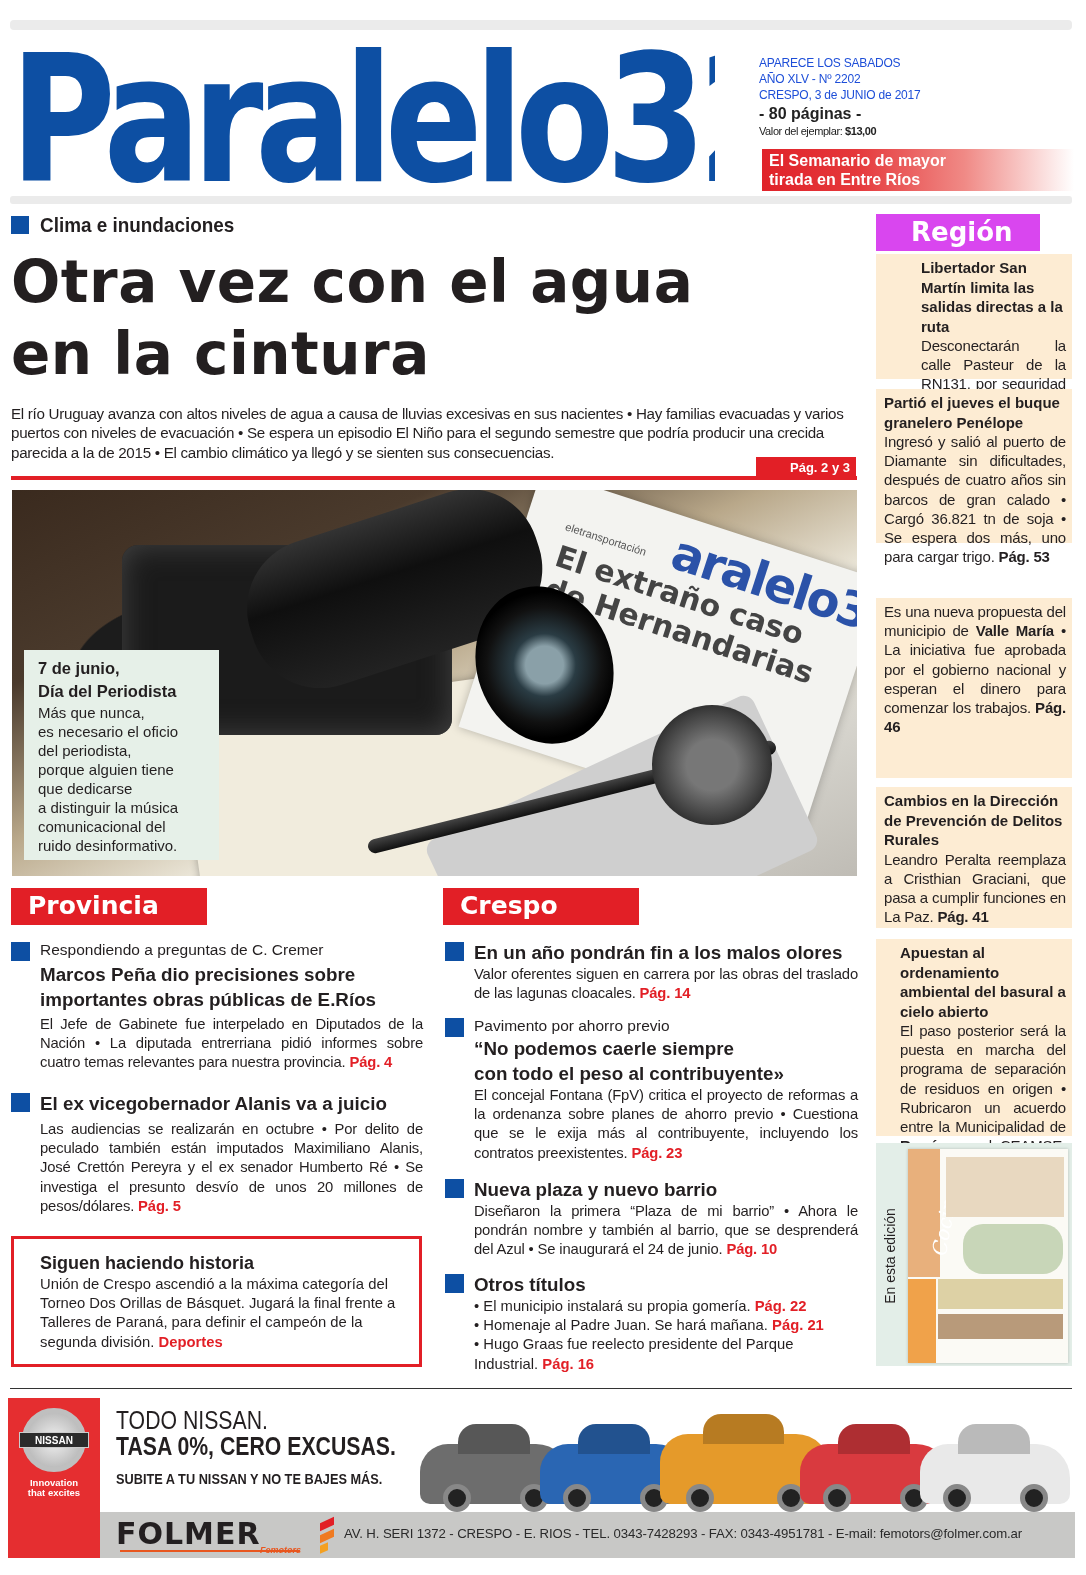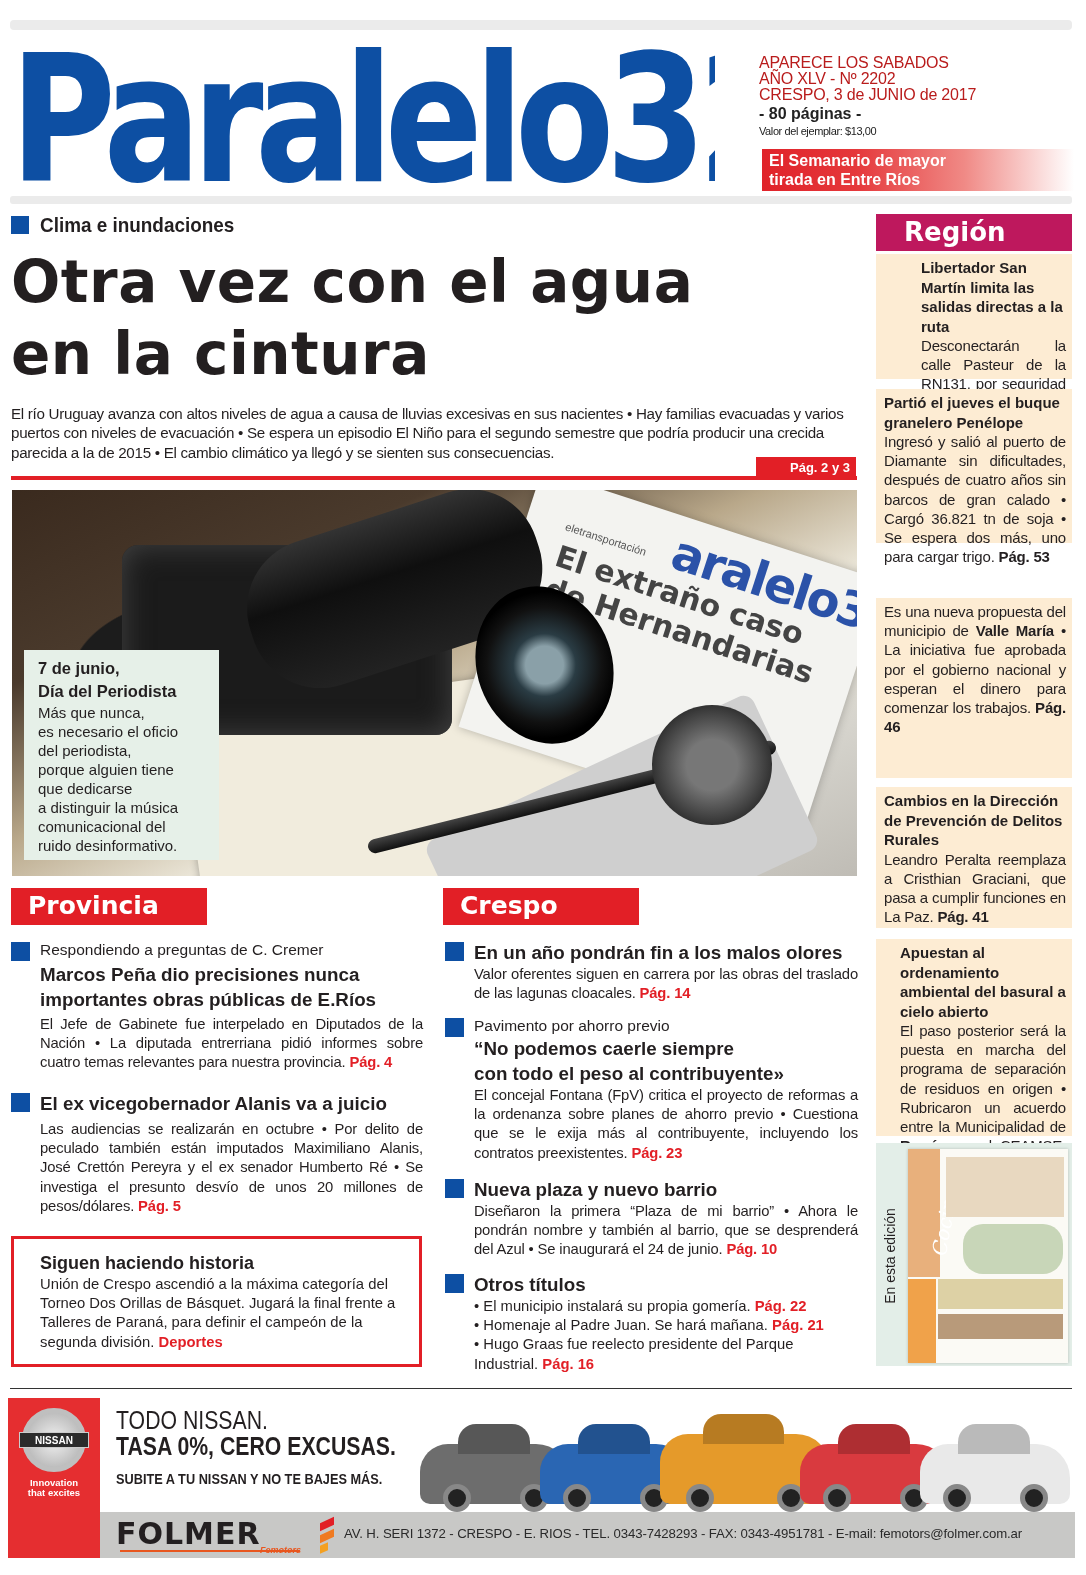--- a/index.html
+++ b/index.html
@@ -6,24 +6,24 @@
   html, body { width: 1086px; height: 1575px; background: #ffffff; overflow: hidden; }
   body { font-family: "Liberation Sans", "DejaVu Sans", sans-serif; color: #231f20; position: relative; }
 
   .topbar { position: absolute; left: 10px; top: 20px; width: 1062px; height: 10px; background: #ebebeb; border-radius: 4px; }
   .mastbar { position: absolute; left: 10px; top: 196px; width: 1062px; height: 8px; background: #ebebeb; border-radius: 3px; }
 
   .logo { position: absolute; left: 10px; top: 40px; width: 705px; height: 160px; overflow: hidden; }
   .logo span { display: block; font-family: "DejaVu Sans", sans-serif; font-weight: bold; color: #0d4fa3; font-size: 168px; line-height: 160px; letter-spacing: -10px; transform: scaleX(0.86) scaleY(1.05); transform-origin: left center; white-space: nowrap; }
 
   .meta { position: absolute; left: 759px; top: 55px; width: 320px; }
-  .meta .l { font-size: 16px; line-height: 16px; color: #b91c1c; letter-spacing: -0.2px; }
+  .meta .l { font-size: 12px; line-height: 16px; color: #1d4ed8; letter-spacing: -0.2px; }
   .meta .pages { font-size: 16px; font-weight: bold; line-height: 20px; color: #222; margin-top: 1px; }
   .meta .val { font-size: 11px; line-height: 14px; color: #222; letter-spacing: -0.4px; }
-  .meta .val b { font-weight: normal; }
+  .meta .val b { font-weight: bold; }
   .tagline { position: absolute; left: 762px; top: 149px; width: 312px; height: 42px; background: linear-gradient(90deg, #e0232a 0%, #e5383b 30%, #f08a86 65%, #ffffff 100%); color: #fff; font-weight: bold; font-size: 16px; line-height: 19px; padding: 2px 0 0 7px; }
 
   .kicker { position: absolute; left: 11px; top: 213px; display: flex; align-items: center; }
   .sq { display: inline-block; width: 18px; height: 18px; background: #0d4fa3; flex: none; }
   .kicker .txt { margin-left: 11px; font-size: 21px; font-weight: bold; color: #231f20; transform: scaleX(0.9); transform-origin: left center; white-space: nowrap; }
 
   .headline { position: absolute; left: 11px; top: 246px; width: 850px; font-family: "DejaVu Sans", sans-serif; font-weight: bold; font-size: 58px; line-height: 72px; color: #231f20; letter-spacing: 0.5px; }
 
   .lede { position: absolute; left: 11px; top: 404px; width: 848px; font-size: 15.2px; line-height: 19.3px; color: #231f20; letter-spacing: -0.3px; }
   .lede-rule { position: absolute; left: 11px; top: 476px; width: 846px; height: 4px; background: #e21f26; }
@@ -63,21 +63,21 @@
   .story .p { font-size: 14.8px; line-height: 19.2px; color: #231f20; text-align: justify; letter-spacing: -0.15px; }
   .story .pg { color: #e21f26; font-weight: bold; }
 
   .box-red { position: absolute; left: 11px; top: 1236px; width: 411px; height: 131px; border: 3px solid #e21f26; padding: 12px 0 0 26px; }
   .box-red .h { font-weight: bold; font-size: 18px; line-height: 24px; color: #231f20; }
   .box-red .p { font-size: 14.8px; line-height: 19.2px; color: #231f20; width: 370px; }
   .box-red .pg { color: #e21f26; font-weight: bold; }
 
   .otros-list .li { font-size: 14.8px; line-height: 19.2px; color: #231f20; }
 
-  .region-head { position: absolute; left: 876px; top: 214px; width: 196px; height: 37px; background: #be185d; color: #fff; font-weight: bold; font-size: 26px; line-height: 37px; padding-left: 28px; font-family: "DejaVu Sans", sans-serif; }
+  .region-head { position: absolute; left: 876px; top: 214px; width: 164px; height: 37px; background: #d946ef; color: #fff; font-weight: bold; font-size: 26px; line-height: 37px; padding-left: 35px; font-family: "DejaVu Sans", sans-serif; }
   .rcard { position: absolute; left: 876px; width: 196px; background: #fdecd3; padding: 4px 6px 4px 8px; }
   .rcard .h { font-weight: bold; font-size: 15px; line-height: 19.5px; color: #231f20; }
   .rcard .p { font-size: 15px; line-height: 19.2px; color: #231f20; text-align: justify; letter-spacing: -0.2px; }
   .rcard .p b { font-weight: bold; }
 
   .insert { position: absolute; left: 876px; top: 1143px; width: 196px; height: 223px; background: #e3eee8; }
   .insert .vlabel { position: absolute; left: 2px; top: 8px; width: 24px; height: 210px; display: flex; align-items: center; justify-content: center; }
   .insert .vlabel span { transform: rotate(-90deg); white-space: nowrap; font-size: 14px; color: #231f20; }
   .insert .page { position: absolute; left: 32px; top: 6px; width: 160px; height: 214px; background: #fbfaf5; box-shadow: 0 0 3px rgba(0,0,0,0.2); overflow: hidden; }
   .insert .page .strip { position: absolute; left: 0; top: 0; width: 32px; height: 128px; background: #e8b07c; }
@@ -175,21 +175,21 @@
 ruido desinformativo.</div>
 </div>
 
 <div class="sec-head" style="left:11px; top:888px; width:196px;">Provincia</div>
 
 <div class="story" style="left:11px; top:940px; width:412px;">
   <div class="row">
     <span class="sq"></span>
     <div class="body">
       <div class="sub">Respondiendo a preguntas de C. Cremer</div>
-      <div class="h" style="margin-top:2px">Marcos Peña dio precisiones nunca</div>
+      <div class="h" style="margin-top:2px">Marcos Peña dio precisiones sobre</div>
       <div class="h">importantes obras públicas de E.Ríos</div>
       <div class="p" style="margin-top:3px"><span>El Jefe de Gabinete fue interpelado en Diputados de la Nación • La diputada entrerriana pidió informes sobre cuatro temas relevantes para nuestra provincia.</span> <span class="pg">Pág. 4</span></div>
     </div>
   </div>
 </div>
 
 <div class="story" style="left:11px; top:1091px; width:412px;">
   <div class="row">
     <span class="sq"></span>
     <div class="body">

